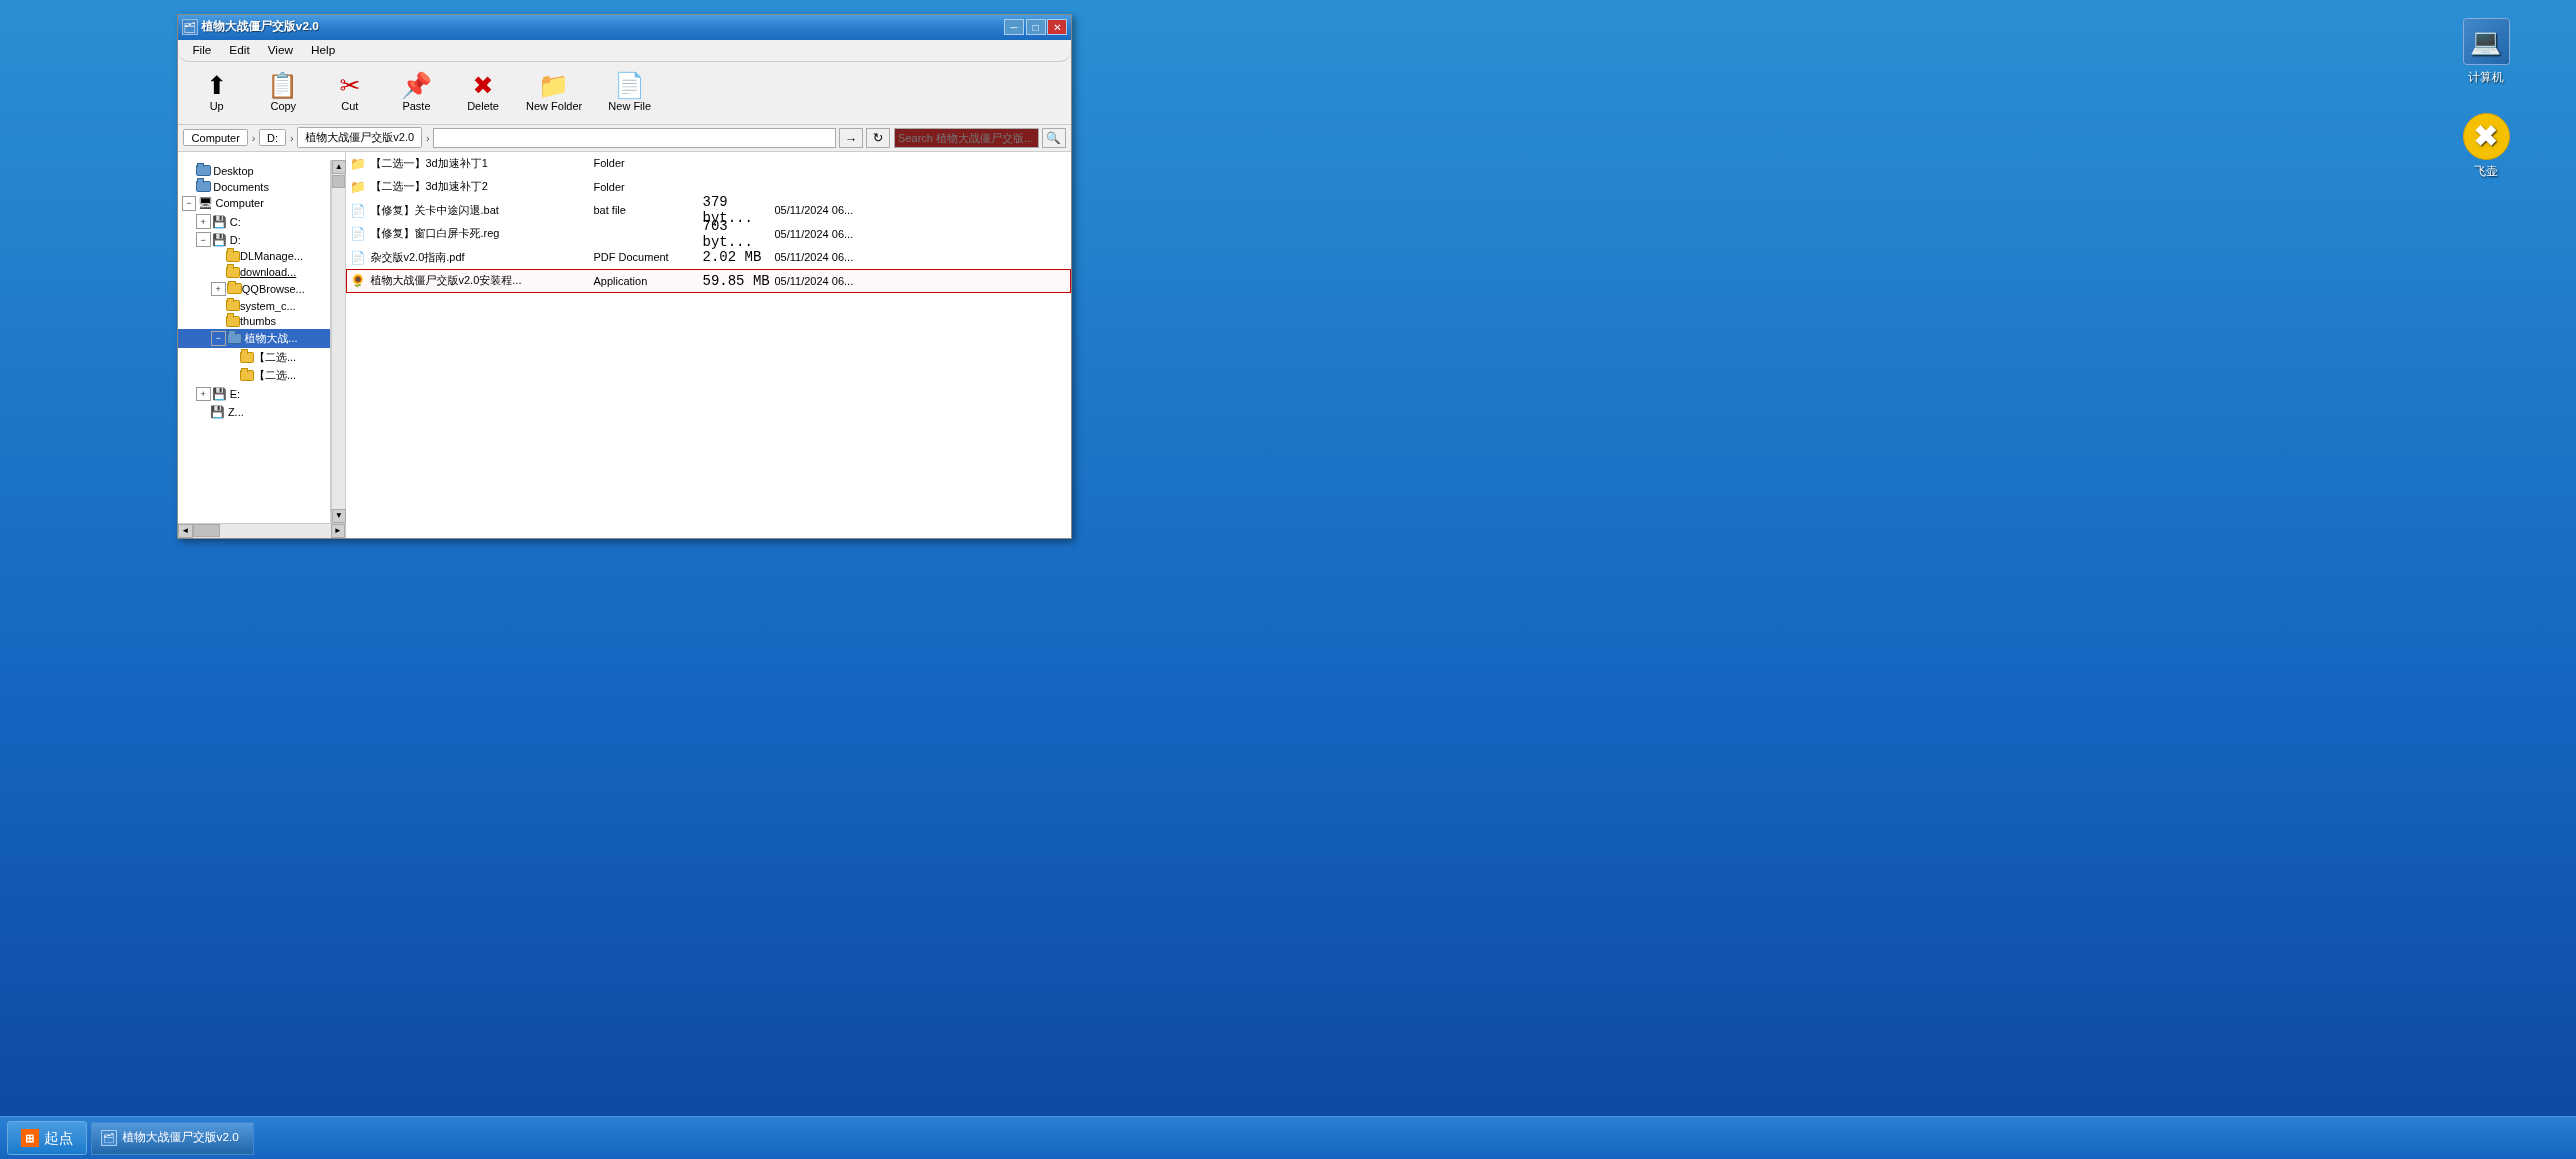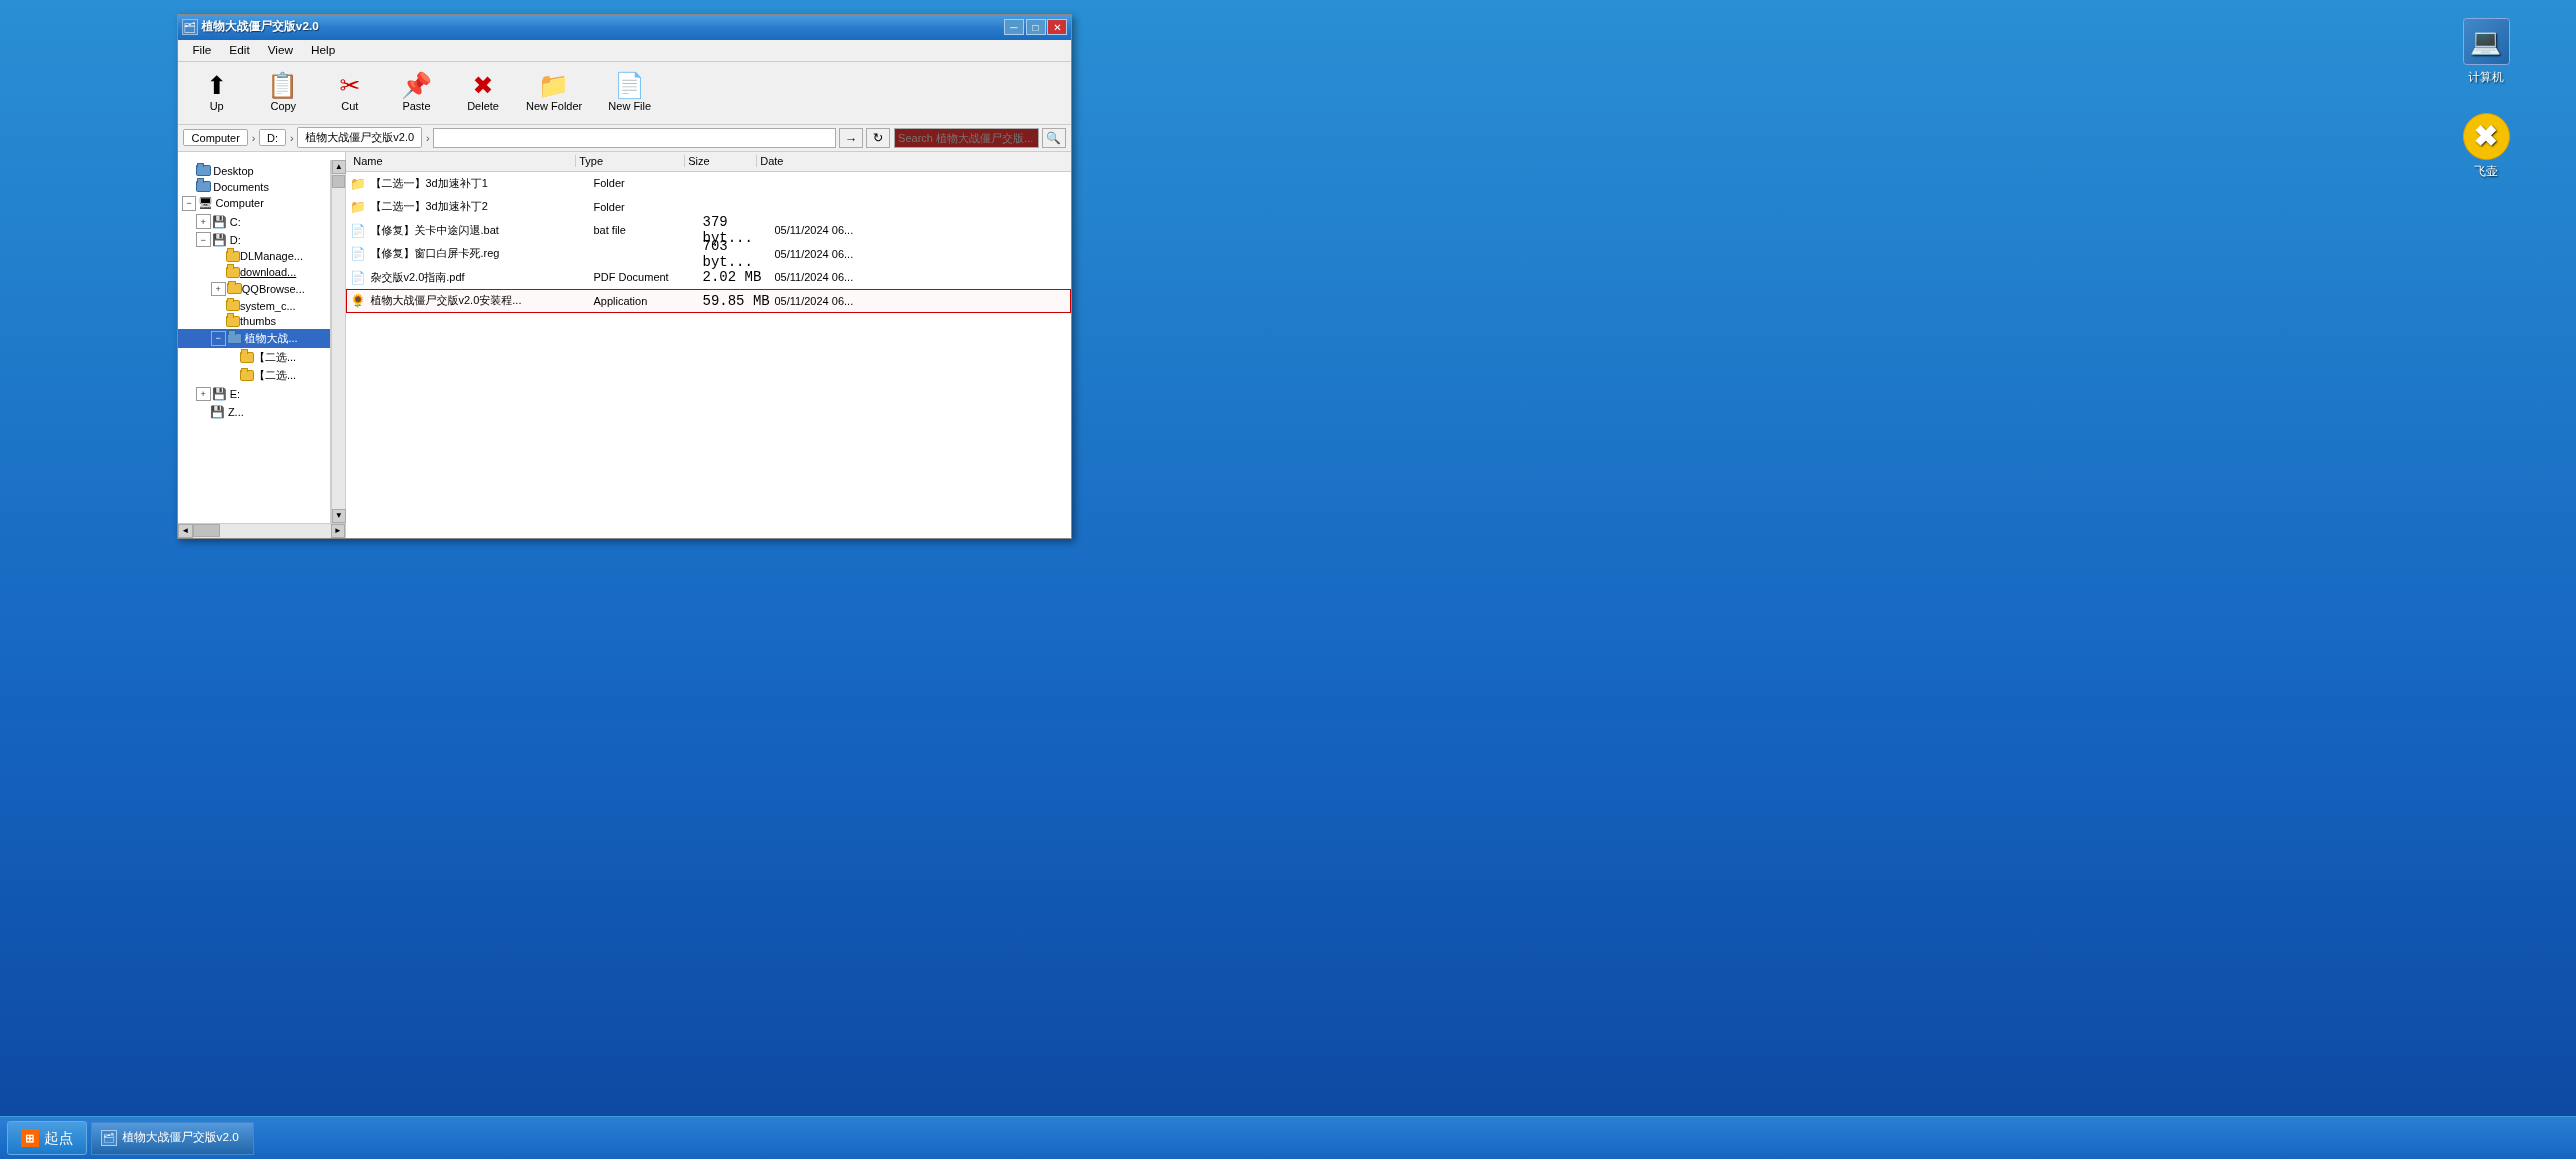--- a/index.html
+++ b/index.html
@@ -135,20 +135,21 @@
 
     
     .menu-bar {
       height: 22px;
       background: #f0f0f0;
       display: flex;
       align-items: center;
       padding: 0 7.2px;
       gap: 3.6px;
       border-bottom: 0.9px solid #ccc;
+      border-radius: 11px;
     }
     .menu-item {
       padding: 1.8px 7.2px;
       cursor: pointer;
       font-size: 11.8px;
       color: #000;
     }
 
     
     .toolbar {
@@ -719,26 +720,20 @@
           <div class="scroll-btn">◄</div>
           <div class="scroll-track">
             <div class="scroll-thumb"></div>
           </div>
           <div class="scroll-btn">►</div>
         </div>
       </div>
 
       <div class="file-panel">
 
-        <div class="col-headers">
-          <div class="col-header col-name">Name</div>
-          <div class="col-header col-type">Type</div>
-          <div class="col-header col-size">Size</div>
-          <div class="col-header col-date">Date</div>
-        </div>
 
         <div class="file-list">
 
           <div class="file-row">
             <div class="file-icon">📁</div>
             <div class="file-name">【二选一】3d加速补丁1</div>
             <div class="file-type">Folder</div>
             <div class="file-size"></div>
             <div class="file-date"></div>
           </div>

